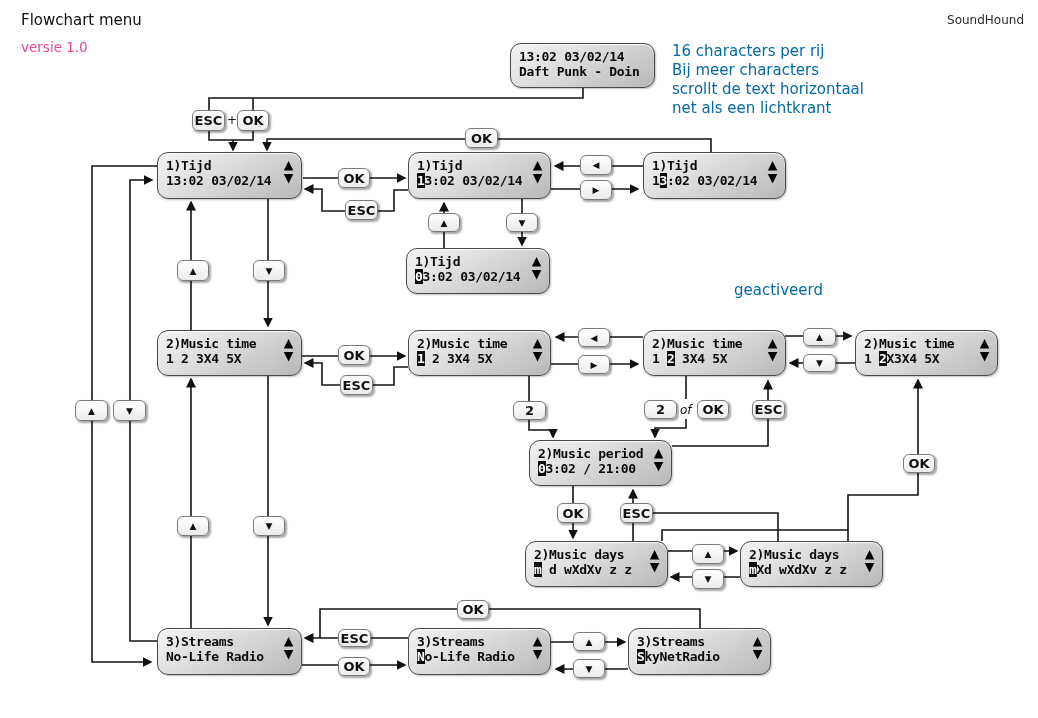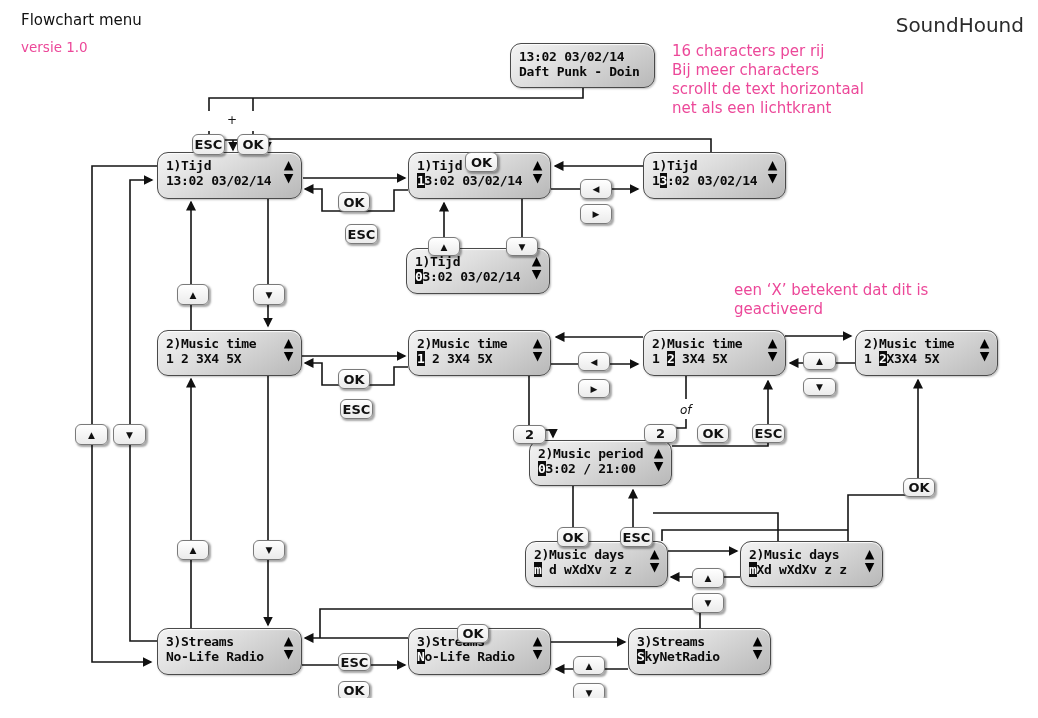--- a/index.html
+++ b/index.html
@@ -1,38 +1,38 @@
 <!DOCTYPE html>
 <html><head>
 <meta charset="utf-8">
 <style>
   html,body{margin:0;padding:0;background:#fff;}
   #root{position:relative;width:1038px;height:698px;background:#fff;overflow:hidden;
         font-family:"DejaVu Sans",sans-serif;color:#1a1a1a;}
   #wires{position:absolute;left:0;top:0;z-index:1;}
   .hdr-title{position:absolute;left:21px;top:11px;font-size:15px;color:#111;z-index:2;}
   .hdr-version{position:absolute;left:21px;top:39px;font-size:13.5px;color:#ec4899;z-index:2;}
-  .brand{position:absolute;right:14px;top:13px;font-size:20px;color:#2b2b2b;z-index:2;}
-  .note{position:absolute;font-size:15px;line-height:19px;color:#ec4899;z-index:2;white-space:nowrap;}
+  .brand{position:absolute;right:14px;top:13px;font-size:12px;color:#2b2b2b;z-index:2;}
+  .note{position:absolute;font-size:15px;line-height:19px;color:#0369a1;z-index:2;white-space:nowrap;}
   .lcd{position:absolute;box-sizing:border-box;display:flex;z-index:2;
        background:linear-gradient(150deg,#f4f4f4 0%,#dedede 40%,#b8b8b8 100%);
        border:1.7px solid #4a4a4a;border-radius:11px;
        box-shadow:inset 0 1px 1px rgba(255,255,255,.9), 1px 1px 2px rgba(0,0,0,.25);
        padding:5px 5px 20px 8px;}
   .lcd-text{flex:1;display:flex;flex-direction:column;justify-content:space-between;
        font-family:"DejaVu Sans Mono",monospace;font-weight:bold;font-size:13px;
        letter-spacing:-0.3px;line-height:15px;color:#0a0a0a;}
   .lcd-line{white-space:pre;}
   .inv{background:#0c0c0c;color:#fff;}
   .lcd-cursors{width:15px;display:flex;flex-direction:column;justify-content:space-between;
        align-items:center;font-size:12.5px;line-height:1;color:#000;padding:1px 0;}
   .btn{position:absolute;box-sizing:border-box;display:flex;align-items:center;justify-content:center;
        background:linear-gradient(180deg,#ffffff,#ebebeb);border:1.5px solid #7a7a7a;border-radius:6px;
        font-size:13px;font-weight:600;color:#111;z-index:3;
-       box-shadow:1.5px 1.5px 2px rgba(0,0,0,.35);margin-top:24px;}
+       box-shadow:1.5px 1.5px 2px rgba(0,0,0,.35);}
   .btn.glyph{font-size:9px;letter-spacing:0;}
   .inline-label{position:absolute;z-index:3;font-size:12px;color:#111;background:#fff;padding:0 1px;}
 </style>
 </head>
 <body>
 
 <div id="root">
 
   <svg id="wires" width="1038" height="718" viewBox="0 0 1038 718">
     <defs>
@@ -87,21 +87,20 @@
   <div class="hdr-version">versie 1.0</div>
   <div class="brand">SoundHound</div>
 
   <div class="note" style="left:672px;top:42px;">
     <div>16 characters per rij</div>
     <div>Bij meer characters</div>
     <div>scrollt de text horizontaal</div>
     <div>net als een lichtkrant</div>
   </div>
   <div class="note" style="left:734px;top:281px;">
-    <div>een ‘X’ betekent dat dit is</div>
     <div>geactiveerd</div>
   </div>
 
   <div class="lcd" style="left:510px;top:43px;width:145px;height:45px;">
     <div class="lcd-text">
       <div class="lcd-line"><span>13:02 03/02/14</span></div>
       <div class="lcd-line"><span>Daft Punk - Doin</span><span class="inv"></span><span></span></div>
     </div>
   </div>
 

